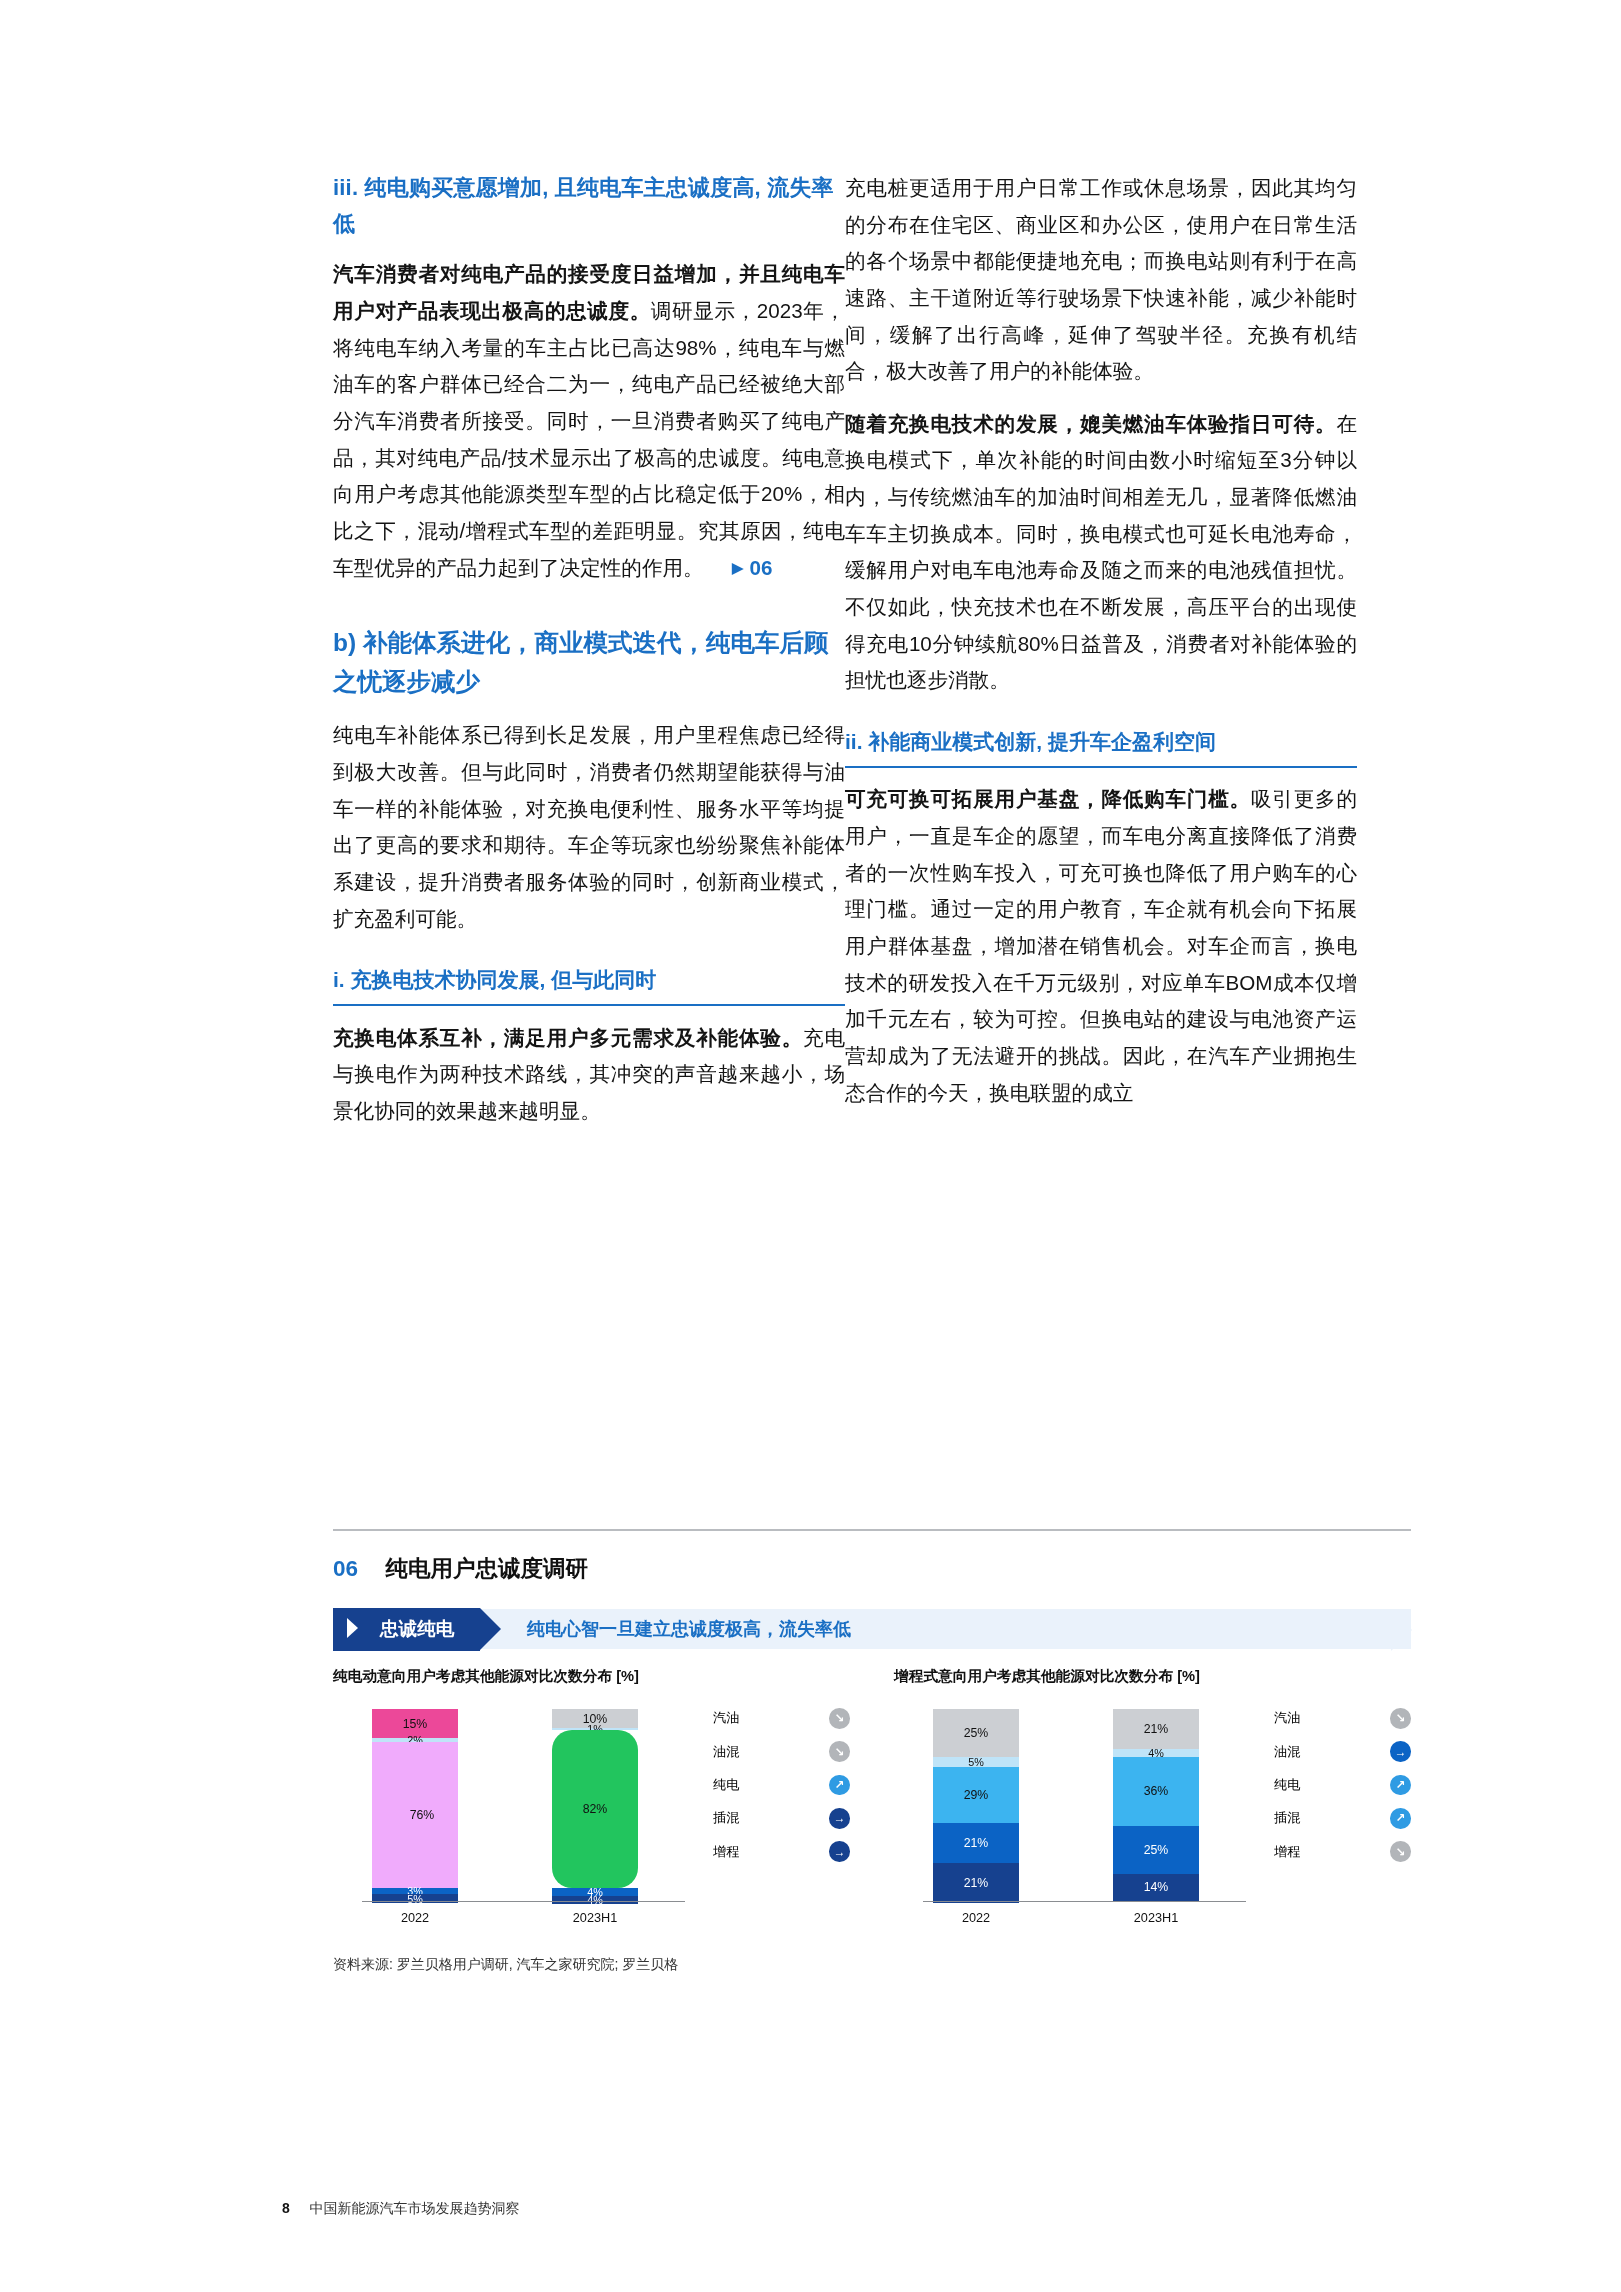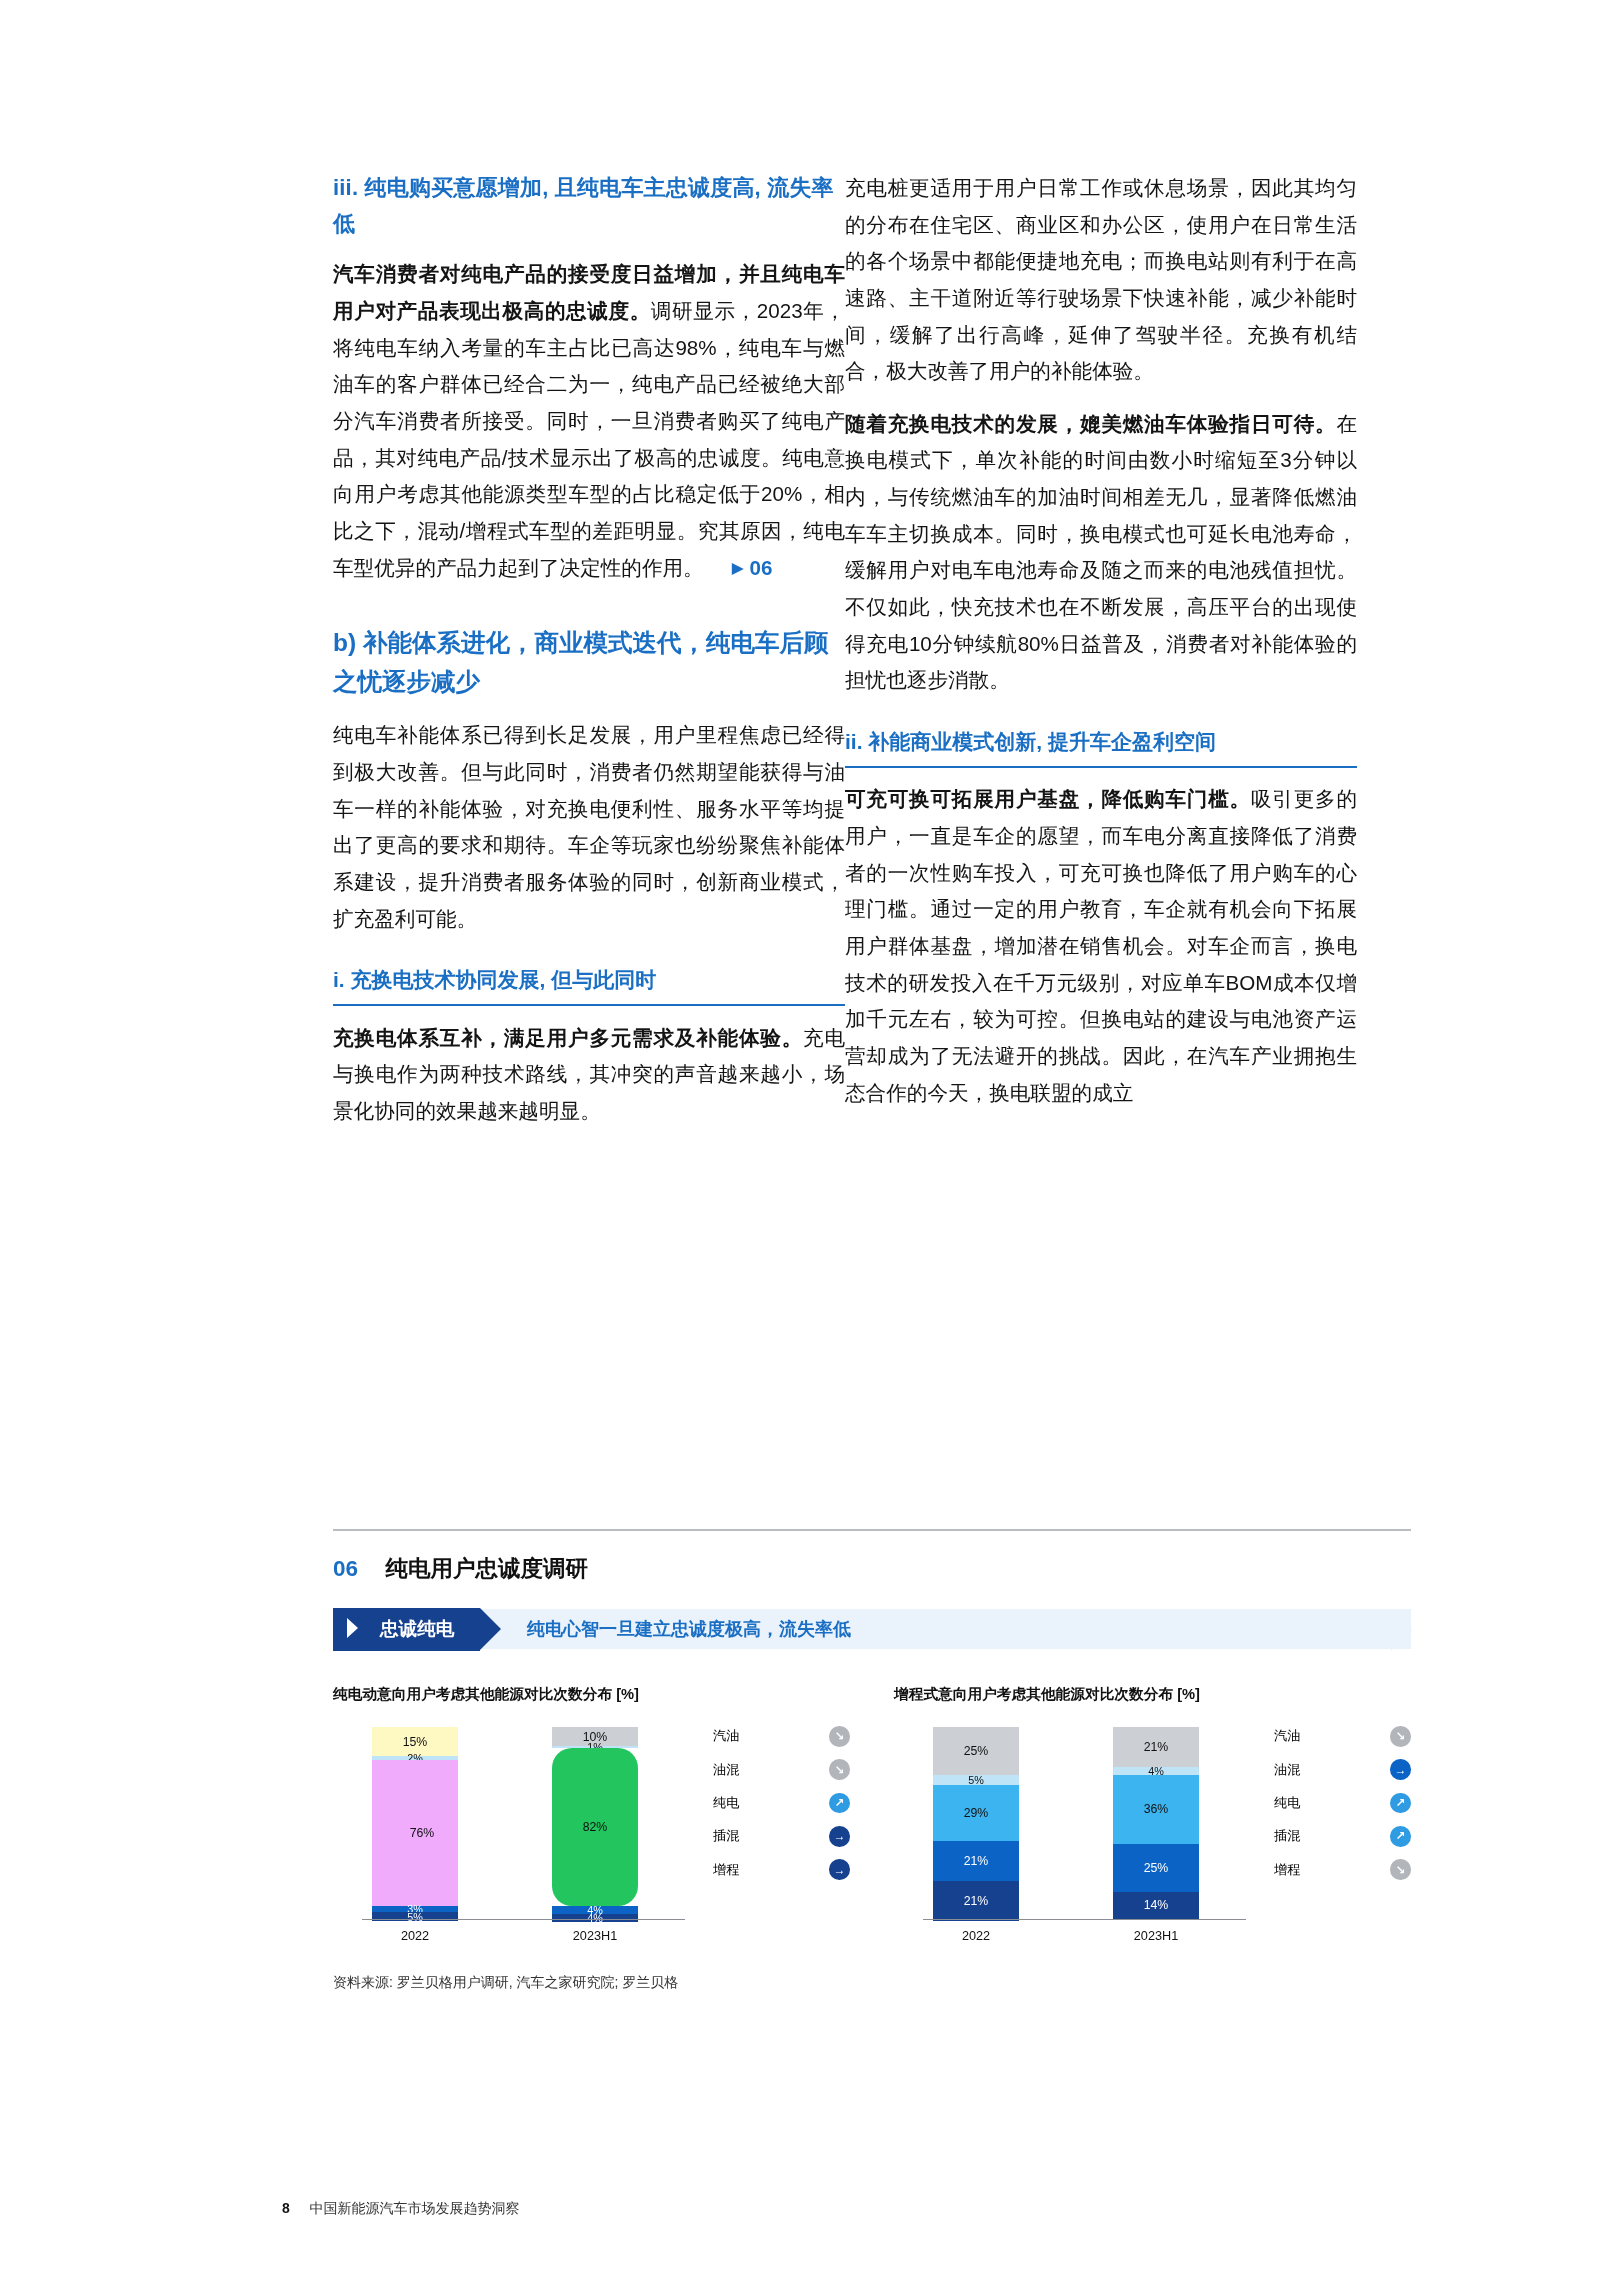--- a/index.html
+++ b/index.html
@@ -114,21 +114,21 @@
     margin-left:47px;
   }
   .banner .arrow-end{
     position:absolute;right:-1px;top:0;
     width:0;height:0;
     border-left:21.6px solid #eaf2fb;
     border-top:21.6px solid transparent;
     border-bottom:21.6px solid transparent;
   }
   .charts{
-    display:flex;gap:44px;margin-top:36px;
+    display:flex;gap:44px;margin-top:18px;
   }
   .chart-box{
     width:524px;
   }
   .chart-cap{
     font-size:14.7px;font-weight:bold;color:#111;
     margin-bottom:15.7px;
   }
   .plot{
     position:relative;
@@ -234,21 +234,21 @@
       <div class="arrow-end"></div>
     </div>
 
     <div class="charts">
 
       <div class="chart-box">
         <div class="chart-cap">纯电动意向用户考虑其他能源对比次数分布 [%]</div>
         <div class="plot">
           <div class="bars" id="bars0">
               <div class="bar">
-                <div class="seg" style="background: #fef9c3; height: 29px; flex: 0 0 29px;">15%</div>
+                <div class="seg" style="background: #ec4899; height: 29px; flex: 0 0 29px;">15%</div>
                 <div class="seg" style="background: rgb(191, 228, 248); height: 3.8px; flex: 0 0 3.8px; font-size: 10.8px;">2%</div>
                 <div class="seg" style="background: #f0abfc; height: 146px; flex: 0 0 146px; padding-left: 14px;">76%</div>
                 <div class="seg white" style="background: rgb(11, 99, 197); height: 5.8px; flex: 0 0 5.8px; font-size: 10.8px;">3%</div>
                 <div class="seg white" style="background: rgb(22, 65, 143); height: 9.6px; flex: 0 0 9.6px; font-size: 10.8px;">5%</div>
               </div>
               <div class="bar">
                 <div class="seg" style="background: rgb(204, 207, 211); height: 19px; flex: 0 0 19px;">10%</div>
                 <div class="seg" style="background: rgb(191, 228, 248); height: 1.9px; flex: 0 0 1.9px; font-size: 10.8px;">1%</div>
                 <div class="seg" style="background: #22c55e; height: 158px; flex: 0 0 158px; border-radius: 20px;">82%</div>
                 <div class="seg white" style="background: rgb(11, 99, 197); height: 7.7px; flex: 0 0 7.7px; font-size: 10.8px;">4%</div>

